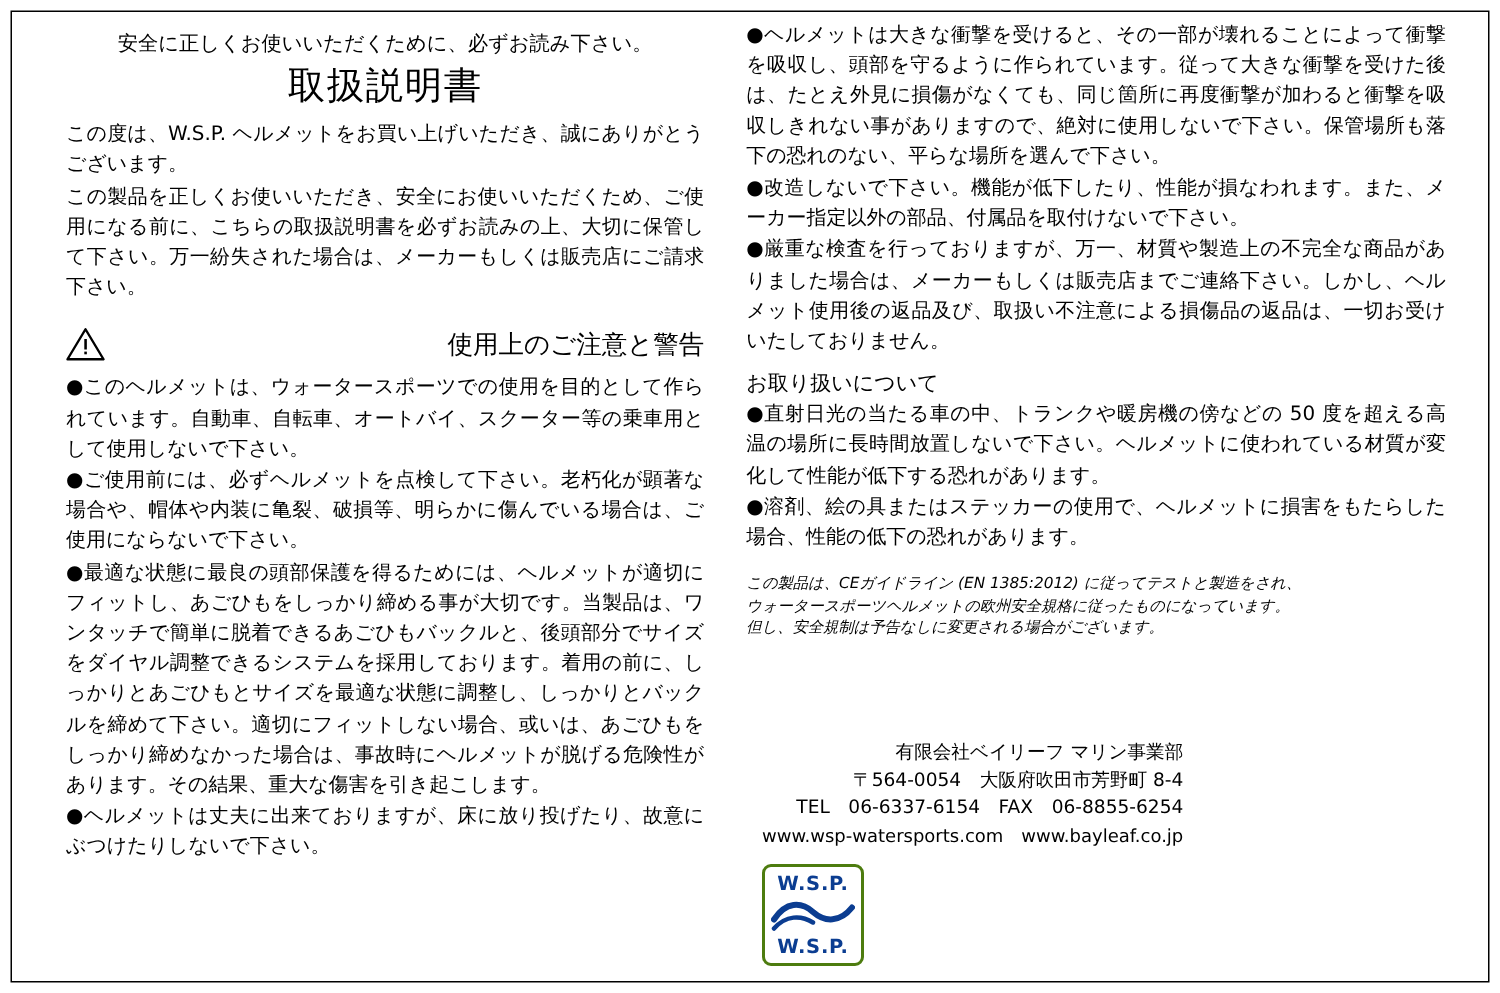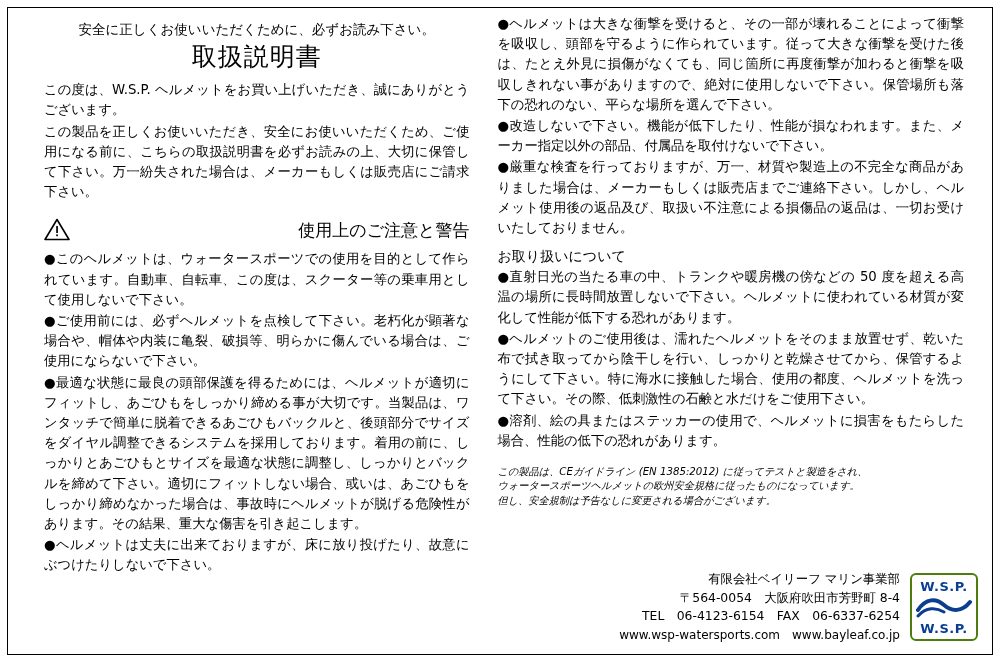--- a/index.html
+++ b/index.html
@@ -96,23 +96,24 @@
     line-height: 1.4;
     margin: 14px 0 0 0;
     font-style: italic;
   }
   .footer {
     position: absolute;
     right: 22px;
     bottom: 18px;
     width: 470px;
     display: flex;
-    align-items: center;
+    align-items: flex-start;
     justify-content: flex-end;
     gap: 10px;
+    flex-direction: column;
   }
   .footer-text {
     text-align: right;
     font-size: 12.4px;
     line-height: 1.5;
   }
   .footer-text .line-url {
     font-size: 12px;
   }
   .logo {
@@ -175,49 +176,48 @@
         <span class="warn-tri">
           <svg width="26" height="23" viewBox="0 0 26 23">
             <polygon points="13,1.5 25,21.5 1,21.5" fill="none" stroke="#000" stroke-width="1.6" stroke-linejoin="round"></polygon>
             <rect x="12.2" y="8" width="1.7" height="7" fill="#000"></rect>
             <rect x="12.2" y="16.4" width="1.7" height="1.8" fill="#000"></rect>
           </svg>
         </span>
         <span class="section-head-label">使用上のご注意と警告</span>
       </div>
 
-      <p class="body">●このヘルメットは、ウォータースポーツでの使用を目的として作られています。自動車、自転車、この度は、スクーター等の乗車用として使用しないで下さい。</p>
+      <p class="body">●このヘルメットは、ウォータースポーツでの使用を目的として作られています。自動車、自転車、オートバイ、スクーター等の乗車用として使用しないで下さい。</p>
       <p class="body">●ご使用前には、必ずヘルメットを点検して下さい。老朽化が顕著な場合や、帽体や内装に亀裂、破損等、明らかに傷んでいる場合は、ご使用にならないで下さい。</p>
       <p class="body">●最適な状態に最良の頭部保護を得るためには、ヘルメットが適切にフィットし、あごひもをしっかり締める事が大切です。当製品は、ワンタッチで簡単に脱着できるあごひもバックルと、後頭部分でサイズをダイヤル調整できるシステムを採用しております。着用の前に、しっかりとあごひもとサイズを最適な状態に調整し、しっかりとバックルを締めて下さい。適切にフィットしない場合、或いは、あごひもをしっかり締めなかった場合は、事故時にヘルメットが脱げる危険性があります。その結果、重大な傷害を引き起こします。</p>
       <p class="body">●ヘルメットは丈夫に出来ておりますが、床に放り投げたり、故意にぶつけたりしないで下さい。</p>
     </div>
 
     <div class="col col-right">
       <p class="body">●ヘルメットは大きな衝撃を受けると、その一部が壊れることによって衝撃を吸収し、頭部を守るように作られています。従って大きな衝撃を受けた後は、たとえ外見に損傷がなくても、同じ箇所に再度衝撃が加わると衝撃を吸収しきれない事がありますので、絶対に使用しないで下さい。保管場所も落下の恐れのない、平らな場所を選んで下さい。</p>
       <p class="body">●改造しないで下さい。機能が低下したり、性能が損なわれます。また、メーカー指定以外の部品、付属品を取付けないで下さい。</p>
       <p class="body">●厳重な検査を行っておりますが、万一、材質や製造上の不完全な商品がありました場合は、メーカーもしくは販売店までご連絡下さい。しかし、ヘルメット使用後の返品及び、取扱い不注意による損傷品の返品は、一切お受けいたしておりません。</p>
 
       <div class="sub-head">お取り扱いについて</div>
       <p class="body">●直射日光の当たる車の中、トランクや暖房機の傍などの 50 度を超える高温の場所に長時間放置しないで下さい。ヘルメットに使われている材質が変化して性能が低下する恐れがあります。</p>
-      <p class="body">●ヘルメットのご使用後は、濡れたヘルメットをそのまま放置せず、乾いた布で拭き取ってから陰干しを行い、しっかりと乾燥させてから、保管するようにして下さい。特に海水に接触した場合、使用の都度、ヘルメットを洗って下さい。その際、低刺激性の石鹸と水だけをご使用下さい。</p>
       <p class="body">●溶剤、絵の具またはステッカーの使用で、ヘルメットに損害をもたらした場合、性能の低下の恐れがあります。</p>
 
       <div class="fineprint">
         <div>この製品は、CEガイドライン (EN 1385:2012) に従ってテストと製造をされ、</div>
         <div>ウォータースポーツヘルメットの欧州安全規格に従ったものになっています。</div>
         <div>但し、安全規制は予告なしに変更される場合がございます。</div>
       </div>
     </div>
   </div>
 
   <div class="footer">
     <div class="footer-text">
       <div>有限会社ベイリーフ マリン事業部</div>
       <div>〒564-0054　大阪府吹田市芳野町 8-4</div>
-      <div>TEL　06-4123-6154　FAX　06-6337-6254</div>
+      <div>TEL　06-6337-6154　FAX　06-8855-6254</div>
       <div class="line-url">www.wsp-watersports.com　www.bayleaf.co.jp</div>
     </div>
     <div class="logo">
       <div class="logo-top">W.S.P.</div>
       <div class="logo-wave">
         <svg width="56" height="22" viewBox="0 0 56 22">
           <path d="M2 14 C 10 2, 20 2, 28 9 C 36 16, 46 16, 54 6" fill="none" stroke="#0b3d91" stroke-width="4" stroke-linecap="round"></path>
           <path d="M2 20 C 10 11, 20 11, 28 16" fill="none" stroke="#0b3d91" stroke-width="3" stroke-linecap="round"></path>
         </svg>
       </div>

